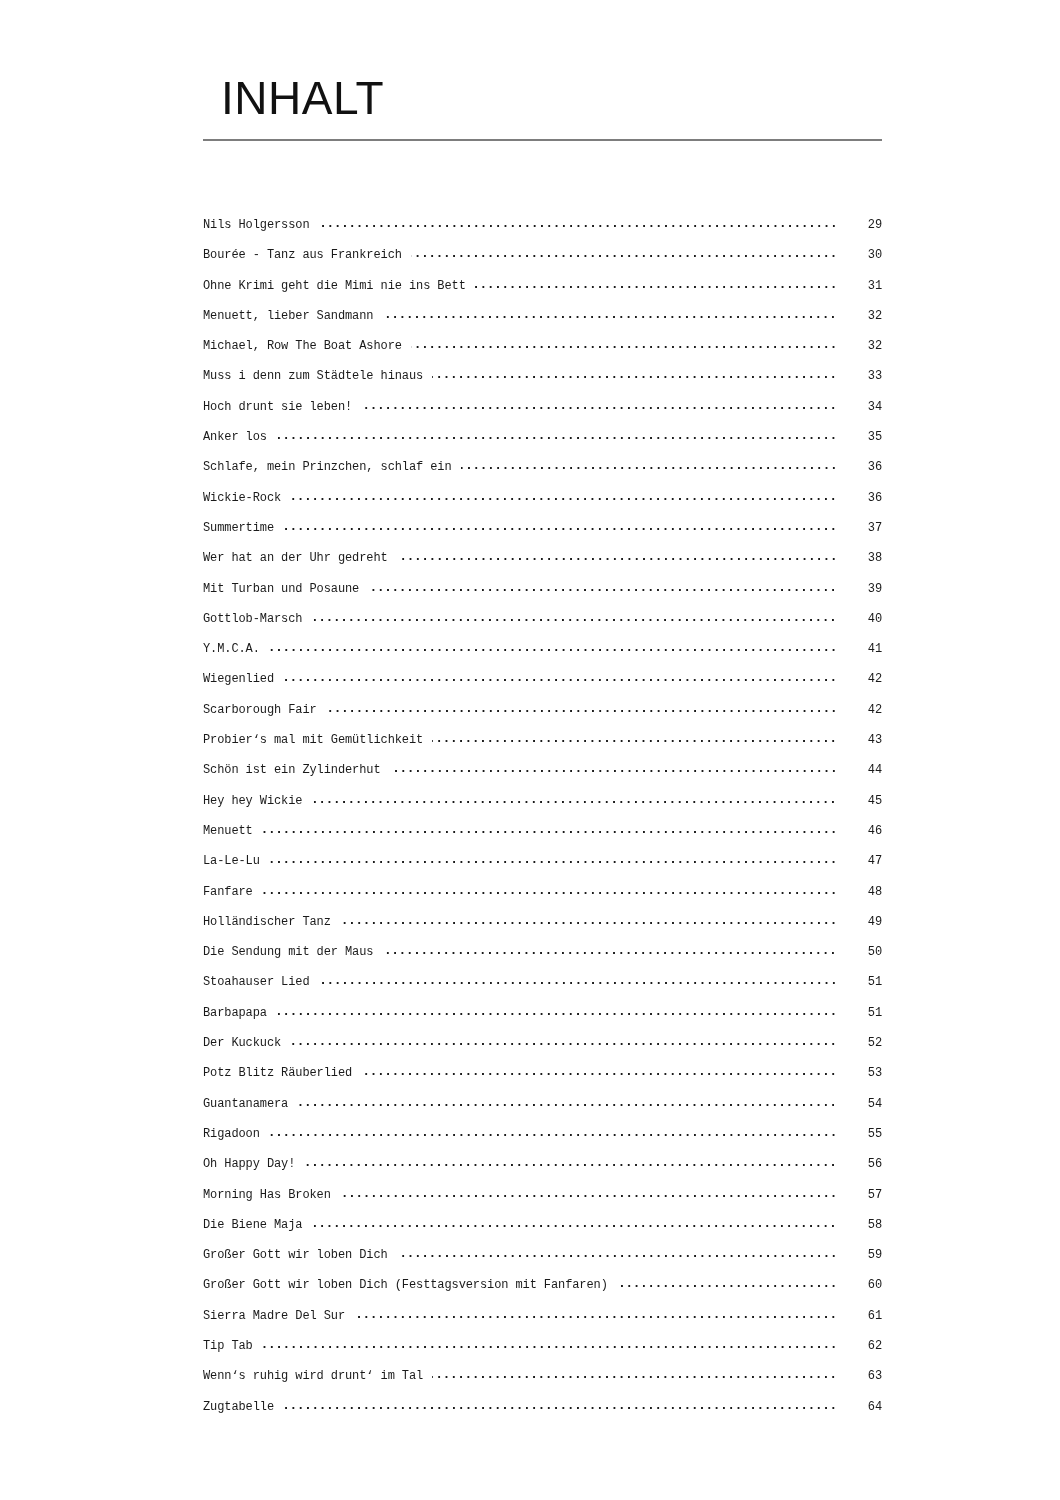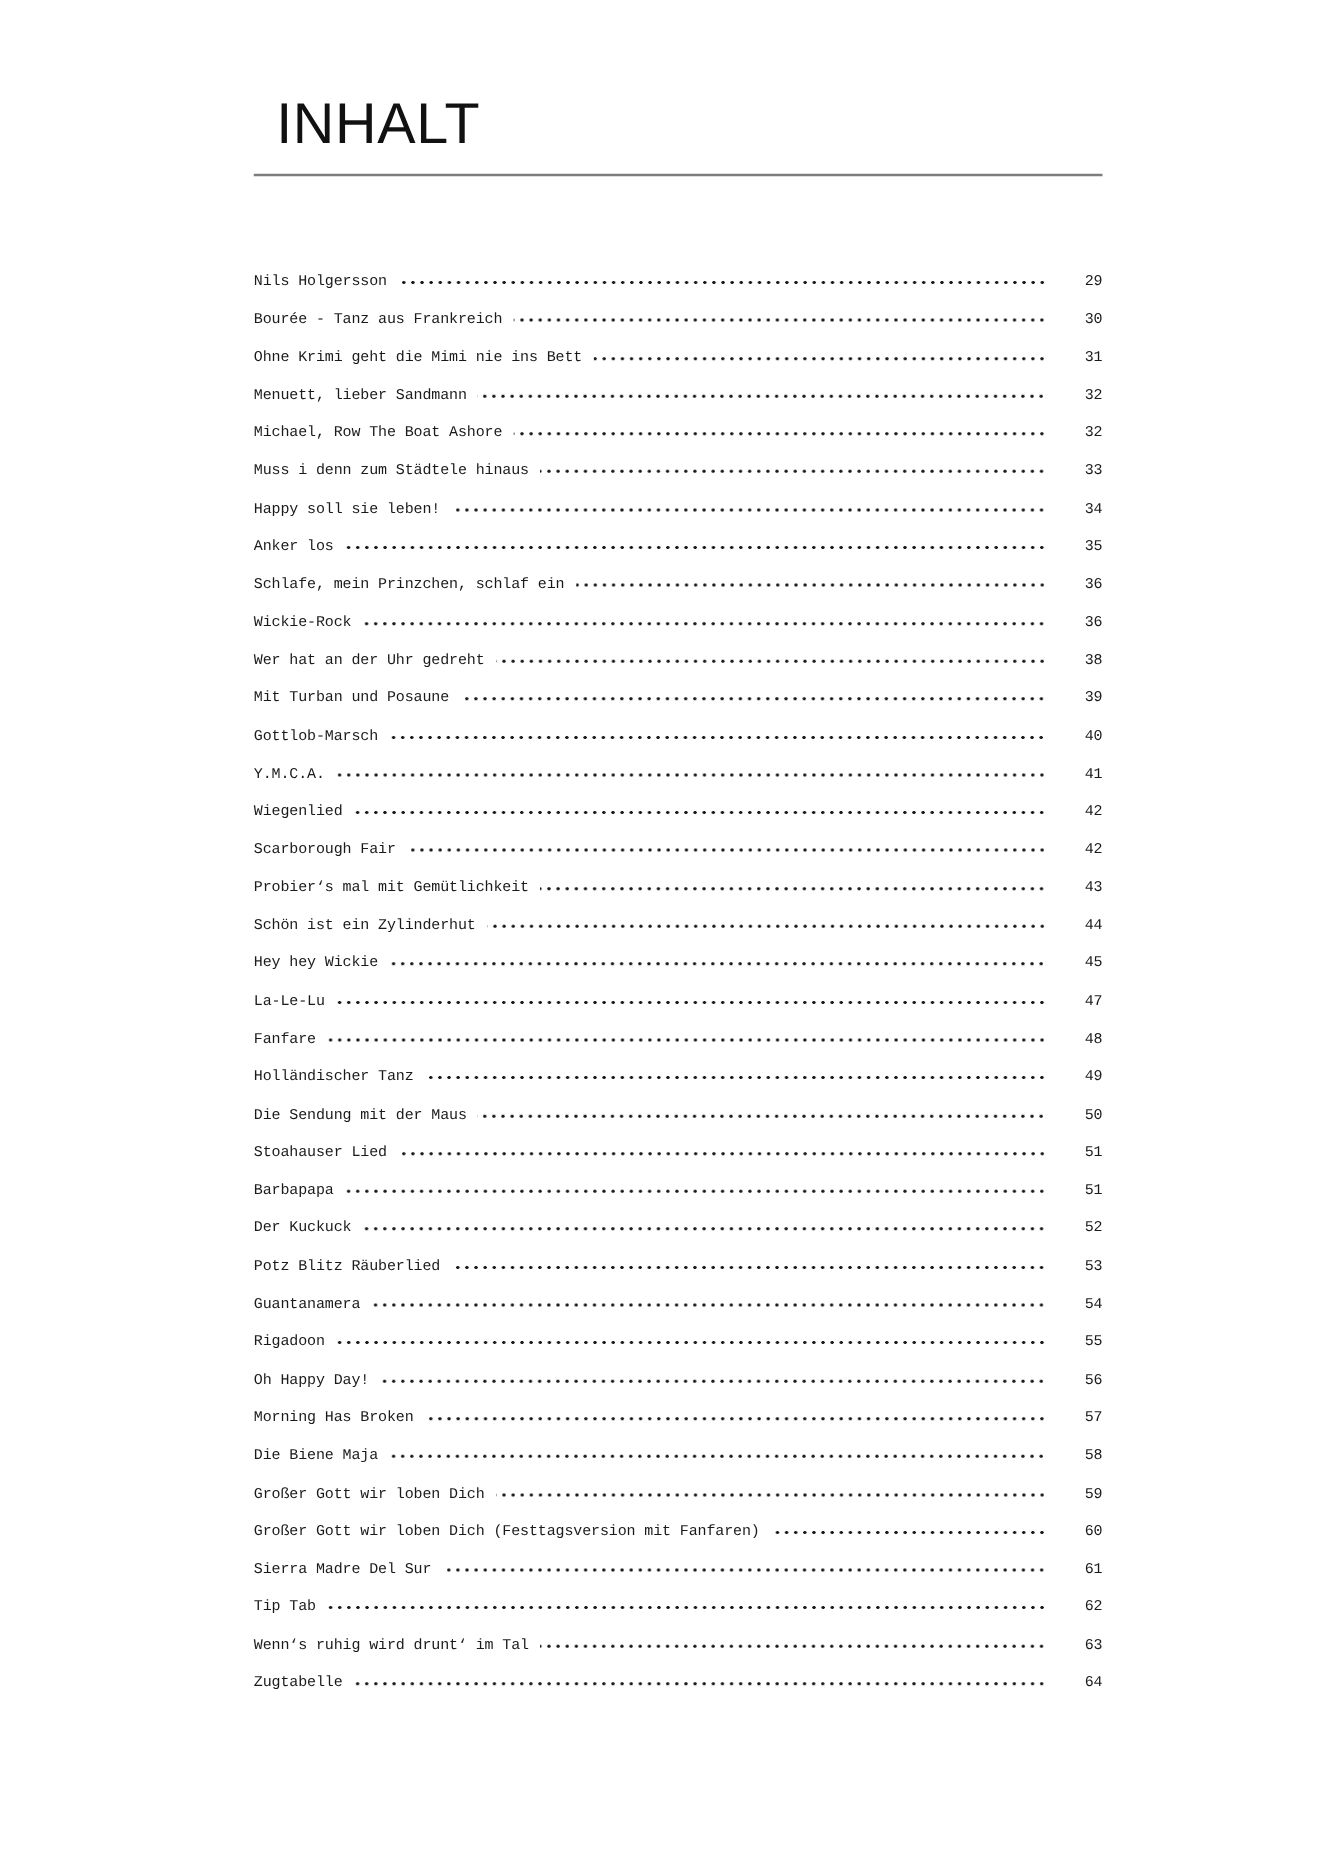--- a/index.html
+++ b/index.html
@@ -100,40 +100,45 @@
     <span class="toc-title">Michael, Row The Boat Ashore</span>
     <span class="toc-leader"></span>
     <span class="toc-page">32</span>
   </div>
       <div class="toc-row">
     <span class="toc-title">Muss i denn zum Städtele hinaus</span>
     <span class="toc-leader"></span>
     <span class="toc-page">33</span>
   </div>
       <div class="toc-row">
-    <span class="toc-title">Happy soll sie leben!</span>
+    <span class="toc-title">Hoch drunt sie leben!</span>
     <span class="toc-leader"></span>
     <span class="toc-page">34</span>
   </div>
       <div class="toc-row">
     <span class="toc-title">Anker los</span>
     <span class="toc-leader"></span>
     <span class="toc-page">35</span>
   </div>
       <div class="toc-row">
     <span class="toc-title">Schlafe, mein Prinzchen, schlaf ein</span>
     <span class="toc-leader"></span>
     <span class="toc-page">36</span>
   </div>
       <div class="toc-row">
     <span class="toc-title">Wickie-Rock</span>
     <span class="toc-leader"></span>
     <span class="toc-page">36</span>
   </div>
       <div class="toc-row">
+    <span class="toc-title">Summertime</span>
+    <span class="toc-leader"></span>
+    <span class="toc-page">37</span>
+  </div>
+      <div class="toc-row">
     <span class="toc-title">Wer hat an der Uhr gedreht</span>
     <span class="toc-leader"></span>
     <span class="toc-page">38</span>
   </div>
       <div class="toc-row">
     <span class="toc-title">Mit Turban und Posaune</span>
     <span class="toc-leader"></span>
     <span class="toc-page">39</span>
   </div>
       <div class="toc-row">
@@ -163,20 +168,25 @@
   </div>
       <div class="toc-row">
     <span class="toc-title">Schön ist ein Zylinderhut</span>
     <span class="toc-leader"></span>
     <span class="toc-page">44</span>
   </div>
       <div class="toc-row">
     <span class="toc-title">Hey hey Wickie</span>
     <span class="toc-leader"></span>
     <span class="toc-page">45</span>
+  </div>
+      <div class="toc-row">
+    <span class="toc-title">Menuett</span>
+    <span class="toc-leader"></span>
+    <span class="toc-page">46</span>
   </div>
       <div class="toc-row">
     <span class="toc-title">La-Le-Lu</span>
     <span class="toc-leader"></span>
     <span class="toc-page">47</span>
   </div>
       <div class="toc-row">
     <span class="toc-title">Fanfare</span>
     <span class="toc-leader"></span>
     <span class="toc-page">48</span>

